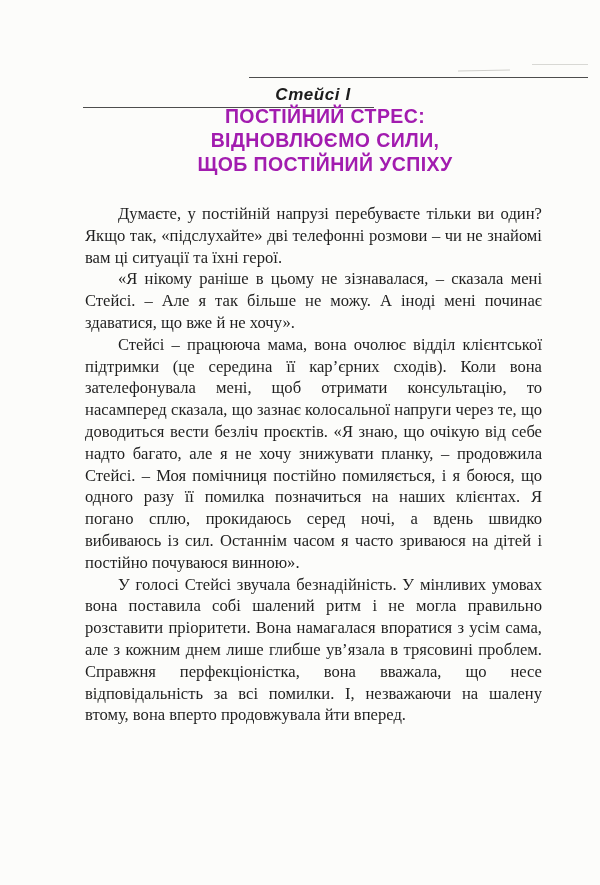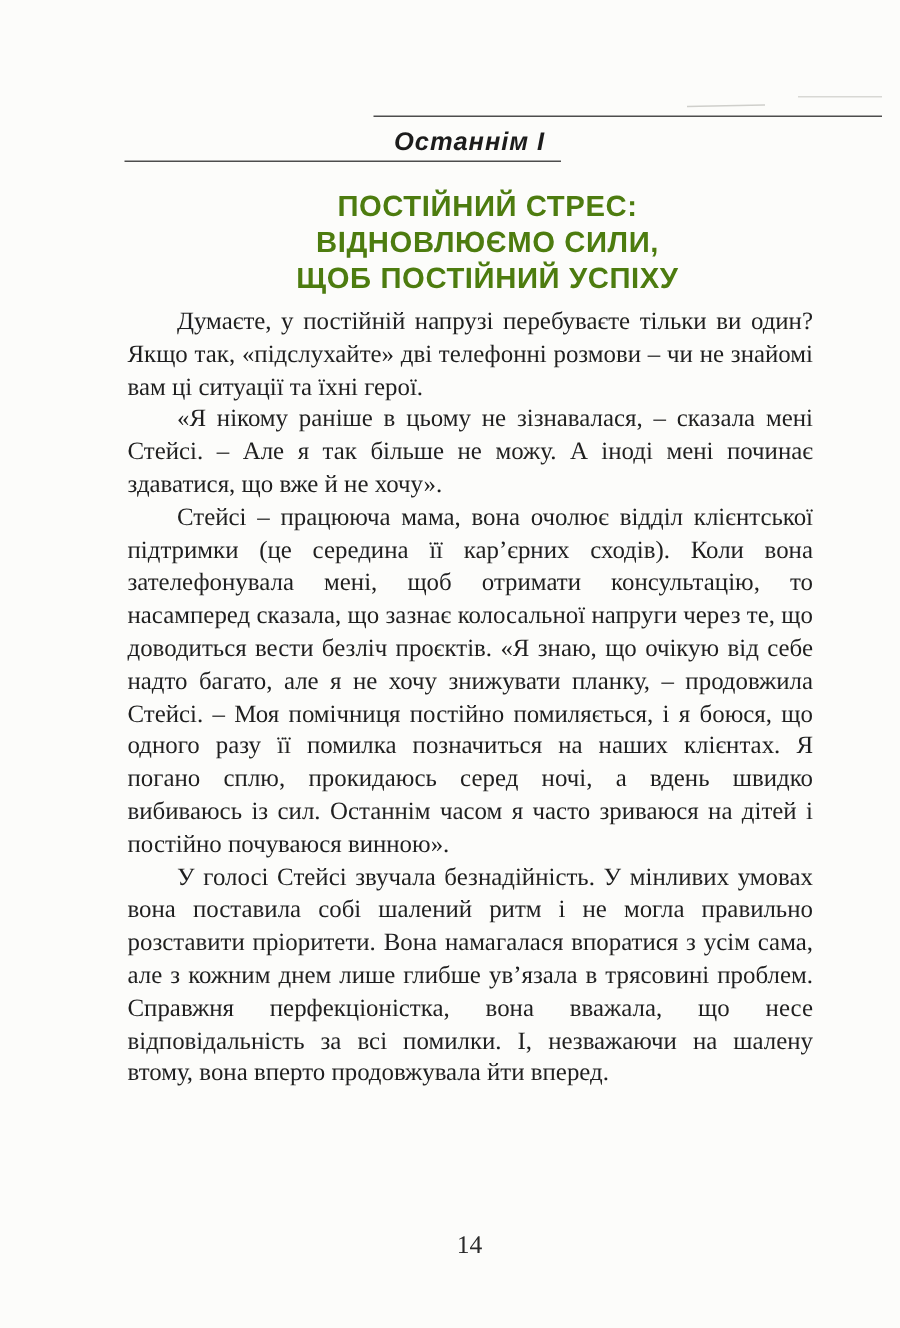--- a/index.html
+++ b/index.html
@@ -29,28 +29,28 @@
     font-family: "Liberation Sans", "DejaVu Sans", sans-serif;
     font-weight: 700;
     font-style: italic;
     font-size: 17px;
     letter-spacing: 0.6px;
     color: #1c1c1c;
   }
 
   .chapter-title {
     position: absolute;
-    top: 126px; left: 90px; width: 470px;
+    top: 104px; left: 90px; width: 470px;
     text-align: center;
     font-family: "Liberation Sans", "DejaVu Sans", sans-serif;
     font-weight: 700;
     font-size: 19.5px;
     line-height: 24px;
     letter-spacing: 0.4px;
-    color: #4d7c0f;
+    color: #a21caf;
   }
 
   .body-text {
     position: absolute;
     top: 203px; left: 85px; width: 457px;
     font-size: 16.6px;
     line-height: 21.8px;
     text-align: justify;
     color: #1f1f1f;
   }
@@ -73,35 +73,34 @@
   .artifact-1 { top: 70px; left: 458px; width: 52px; transform: rotate(-1deg); }
   .artifact-2 { top: 64px; left: 532px; width: 56px; border-top-color: #d8d8d4; }
 </style>
 </head>
 <body>
 
 <div class="page">
 
   <div class="rule rule-top"></div>
 
-  <div class="part-label">Останнім I</div>
+  <div class="part-label">Стейсі I</div>
 
   <div class="rule rule-bottom"></div>
 
   <div class="chapter-title">
     <div>ПОСТІЙНИЙ СТРЕС:</div>
     <div>ВІДНОВЛЮЄМО СИЛИ,</div>
     <div>ЩОБ ПОСТІЙНИЙ УСПІХУ</div>
   </div>
 
   <div class="body-text">
     <p>Думаєте, у постійній напрузі перебуваєте тільки ви один? Якщо так, «підслухайте» дві телефонні розмови – чи не знайомі вам ці ситуації та їхні герої.</p>
     <p>«Я нікому раніше в цьому не зізнавалася, – сказала мені Стейсі. – Але я так більше не можу. А іноді мені починає здаватися, що вже й не хочу».</p>
     <p>Стейсі – працююча мама, вона очолює відділ клієнтської підтримки (це середина її кар’єрних сходів). Коли вона зателефонувала мені, щоб отримати консультацію, то насамперед сказала, що зазнає колосальної напруги через те, що доводиться вести безліч проєктів. «Я знаю, що очікую від себе надто багато, але я не хочу знижувати планку, – продовжила Стейсі. – Моя помічниця постійно помиляється, і я боюся, що одного разу її помилка позначиться на наших клієнтах. Я погано сплю, прокидаюсь серед ночі, а вдень швидко вибиваюсь із сил. Останнім часом я часто зриваюся на дітей і постійно почуваюся винною».</p>
     <p>У голосі Стейсі звучала безнадійність. У мінливих умовах вона поставила собі шалений ритм і не могла правильно розставити пріоритети. Вона намагалася впоратися з усім сама, але з кожним днем лише глибше ув’язала в трясовині проблем. Справжня перфекціоністка, вона вважала, що несе відповідальність за всі помилки. І, незважаючи на шалену втому, вона вперто продовжувала йти вперед.</p>
   </div>
 
-  <div class="page-number">14</div>
 
   <div class="scan-artifact artifact-1"></div>
   <div class="scan-artifact artifact-2"></div>
 
 </div>
 
 </body></html>

